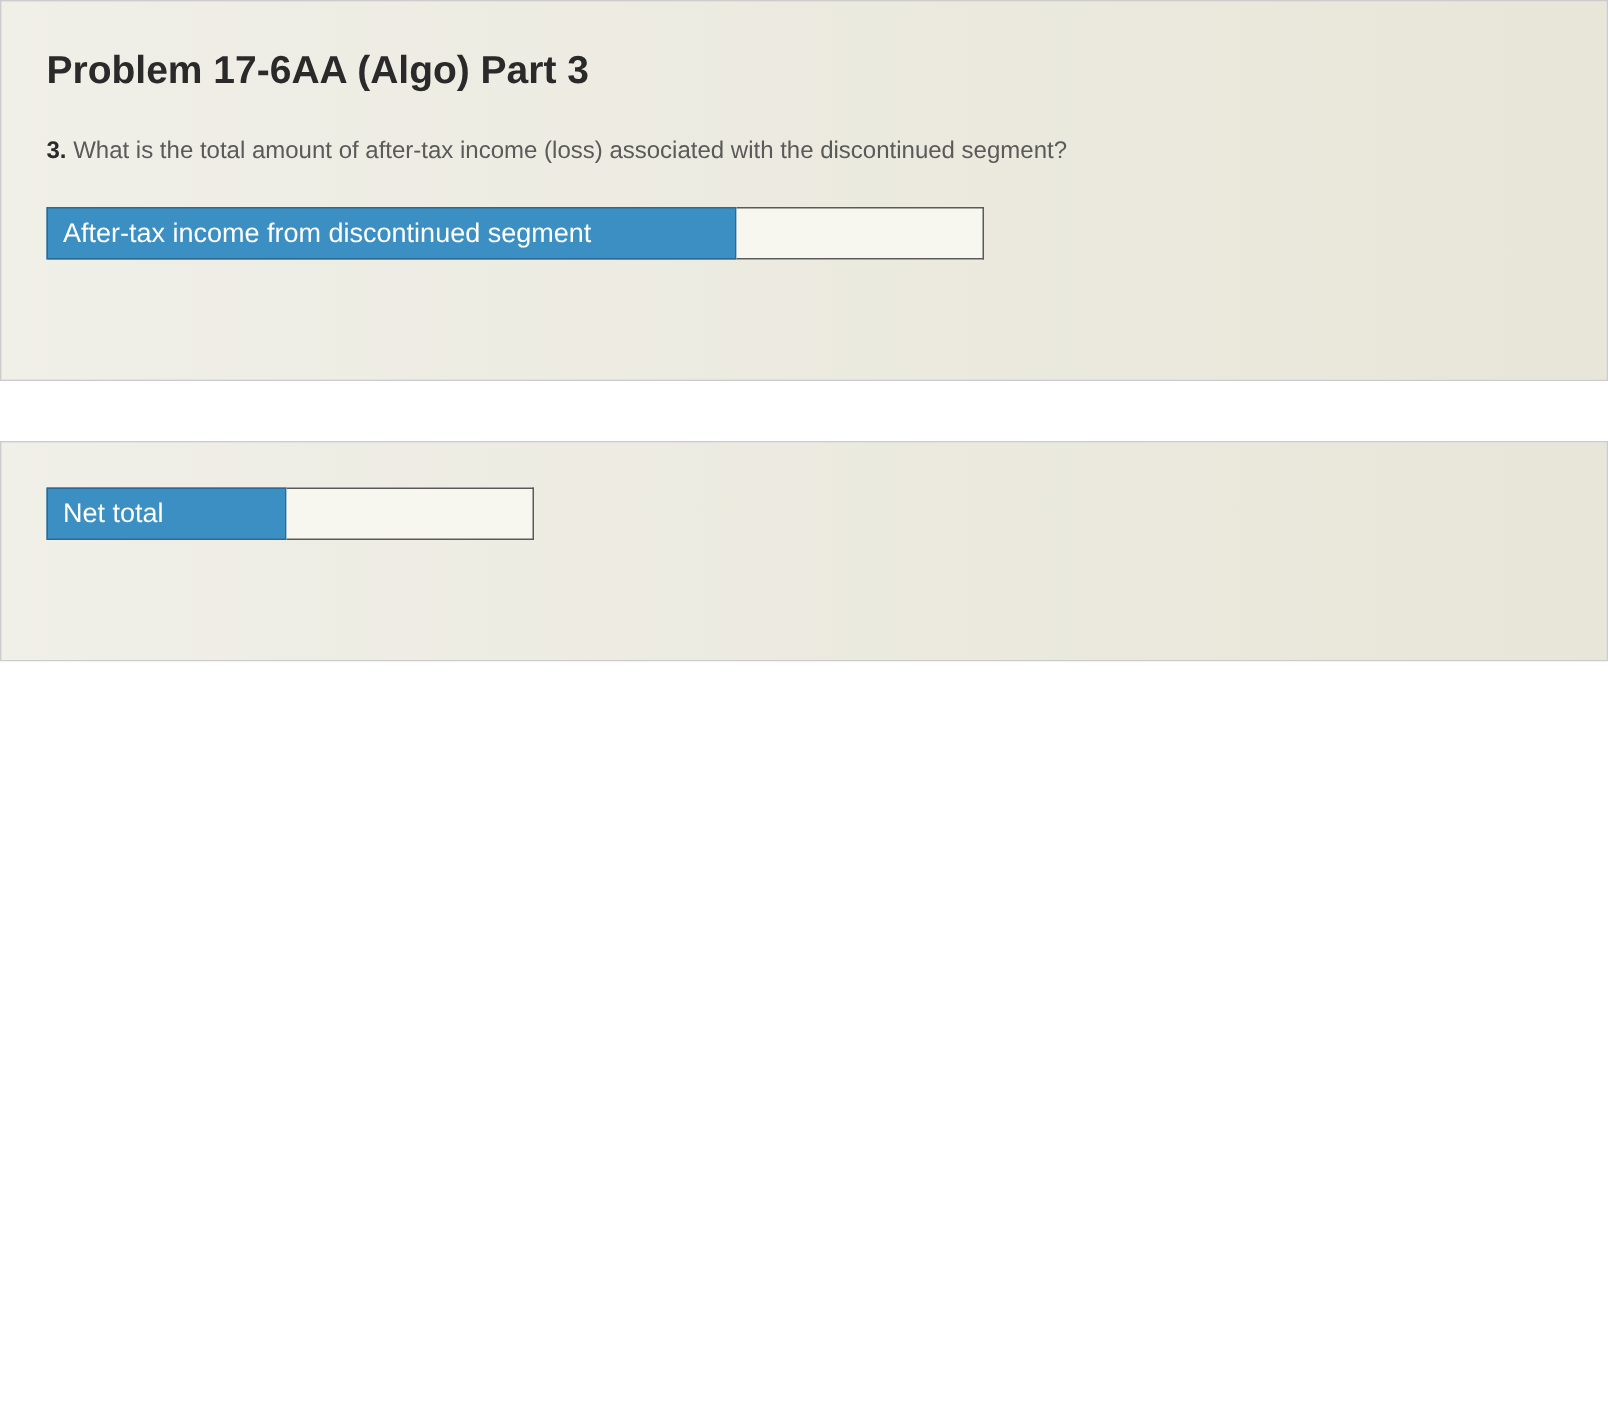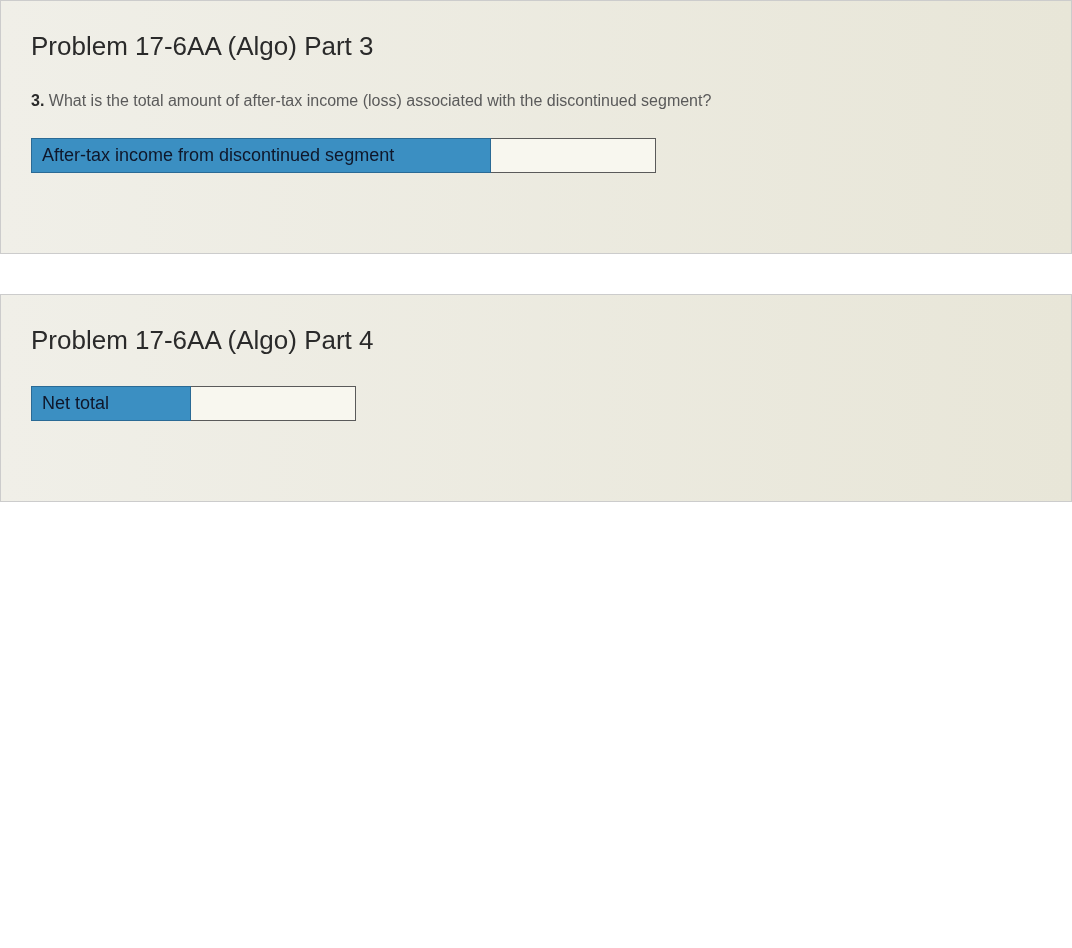--- a/index.html
+++ b/index.html
@@ -14,40 +14,40 @@
     background: linear-gradient(to right, #f0efe8, #e8e6d8);
     padding: 30px 30px 80px 30px;
     border: 1px solid #ccc;
   }
   .gap {
     height: 40px;
     background: #fff;
   }
   .title {
     font-size: 26px;
-    font-weight: normal;
+    font-weight: bold;
     color: #2a2a2a;
     margin-bottom: 30px;
   }
   .question {
     font-size: 16px;
     color: #5a5a5a;
     margin-bottom: 28px;
   }
   .qnum {
     font-weight: bold;
     color: #2a2a2a;
   }
   .answer-row {
     display: flex;
     align-items: stretch;
   }
   .label-cell {
     background: #3b8fc2;
-    color: #0f172a;
+    color: #ffffff;
     font-size: 18px;
     padding: 6px 10px;
     border: 1px solid #2a6a95;
     display: flex;
     align-items: center;
   }
   .input-cell {
     border: 1px solid #5a5a5a;
     border-left: none;
     background: #f8f7ef;
@@ -79,20 +79,19 @@
     <div class="label-cell">After-tax income from discontinued segment</div>
     <div class="input-cell">
       <input type="text" value="" style="">
     </div>
   </div>
 </div>
 
 <div class="gap"></div>
 
 <div class="panel part4">
-  <div class="title">Problem 17-6AA (Algo) Part 4</div>
   <div class="answer-row">
     <div class="label-cell">Net total</div>
     <div class="input-cell">
       <input type="text" value="" style="">
     </div>
   </div>
 </div>
 
 </body></html>

